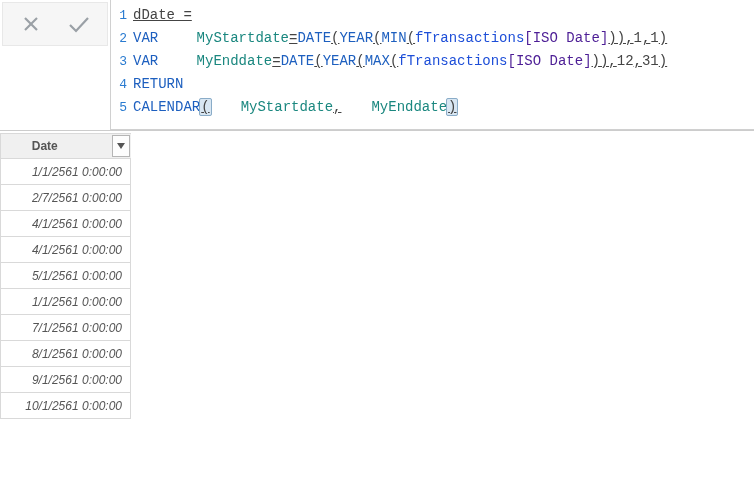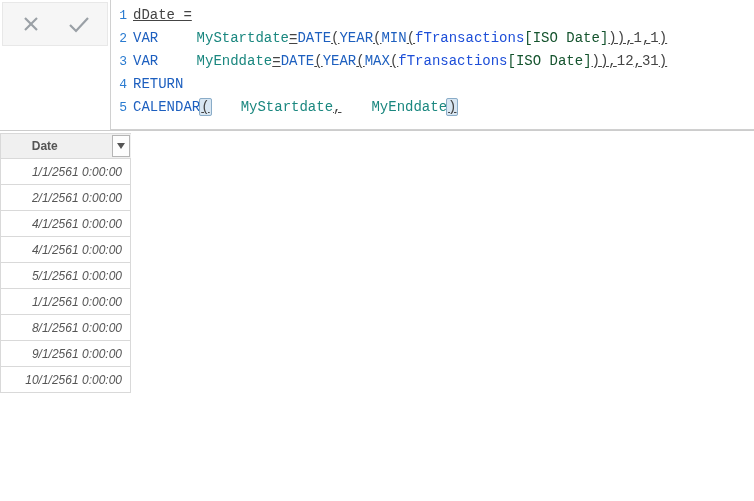--- a/index.html
+++ b/index.html
@@ -60,21 +60,21 @@
       font-size: 13px;
     }
     .code-content {
       white-space: pre;
       font-family: Consolas, "Courier New", monospace;
     }
     .tok-kw { color: #1d5fbf; }
     .tok-var { color: #1a877f; padding-left: 30px; }
     .tok-func { color: #1d5fbf; }
     .tok-table { color: #1d4ed8; }
-    .tok-col { color: #14532d; }
+    .tok-col { color: #4c1d95; }
     .tok-plain { color: #444; text-decoration: underline; }
     .tok-num { color: #444; }
     .paren-hl {
       background: #d8e6f2;
       border: 1px solid #8aacc8;
       border-radius: 2px;
       padding: 0 1px;
       margin: 0 -1px;
     }
 
@@ -181,33 +181,36 @@
           </span>
         </div>
       </th>
     </tr>
   </thead>
   <tbody id="grid-body">
       <tr>
         <td>1/1/2561 0:00:00</td>
       </tr>
       <tr>
-        <td>2/1/2561 0:00:00</td>
+        <td>2/7/2561 0:00:00</td>
       </tr>
       <tr>
         <td>4/1/2561 0:00:00</td>
       </tr>
       <tr>
         <td>4/1/2561 0:00:00</td>
       </tr>
       <tr>
         <td>5/1/2561 0:00:00</td>
       </tr>
       <tr>
         <td>1/1/2561 0:00:00</td>
+      </tr>
+      <tr>
+        <td>7/1/2561 0:00:00</td>
       </tr>
       <tr>
         <td>8/1/2561 0:00:00</td>
       </tr>
       <tr>
         <td>9/1/2561 0:00:00</td>
       </tr>
       <tr>
         <td>10/1/2561 0:00:00</td>
       </tr>

